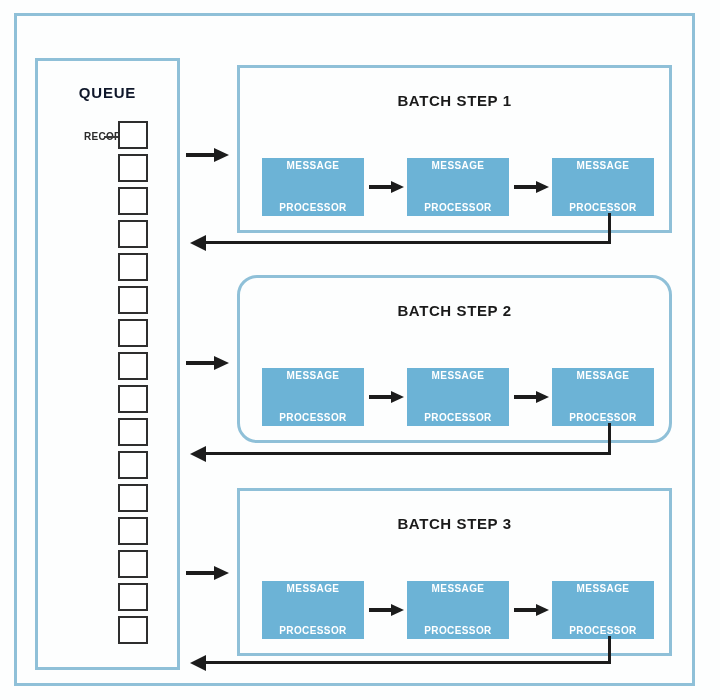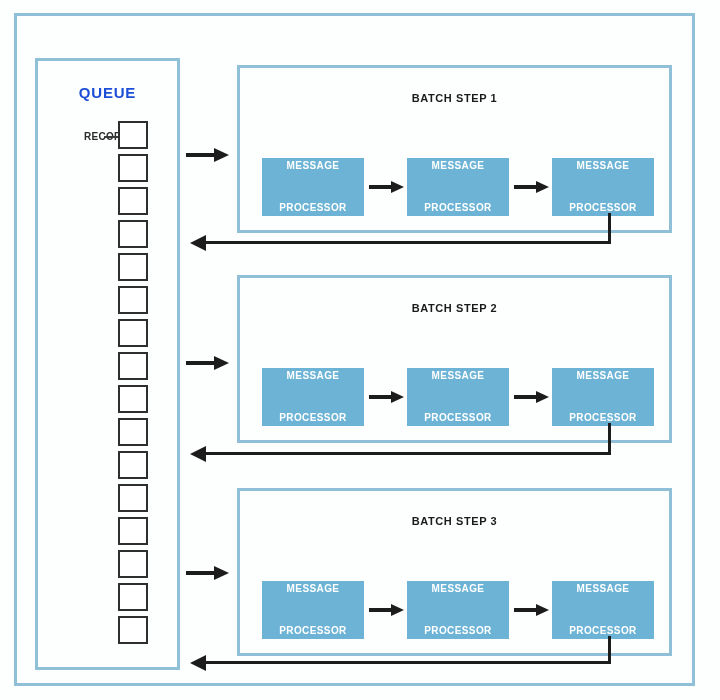--- a/index.html
+++ b/index.html
@@ -54,21 +54,21 @@
   }
   .queue-title {
     position: absolute;
     left: 35px;
     top: 84px;
     width: 145px;
     text-align: center;
     font-size: 15px;
     font-weight: bold;
     letter-spacing: 0.8px;
-    color: #1d4ed8;
+    color: #0f172a;
   }
   .record-label {
     position: absolute;
     left: 50px;
     top: 131px;
     font-size: 10px;
     font-weight: bold;
     letter-spacing: 0.3px;
     color: #2b2b2b;
     margin-left: 34px;
@@ -105,21 +105,21 @@
     border: 3px solid #8fc0d8;
     box-sizing: border-box;
     background: transparent;
   }
   .batch-step-title {
     position: absolute;
     left: 0;
     top: 24px;
     width: 100%;
     text-align: center;
-    font-size: 11px;
+    font-size: 15px;
     font-weight: bold;
     letter-spacing: 0.6px;
     color: #1a1a1a;
   }
   .mp-row {
     position: absolute;
     left: 22px;
     top: 90px;
     width: 392px;
     display: flex;
@@ -275,21 +275,21 @@
       </div>
       <div class="feed-arrow" style="left: 186px; top: 148px;">
         <span class="shaft"></span>
         <span class="head"></span>
       </div>
       <div class="return-path" style="left: 0px; top: 0px; width: 720px;">
         <span class="drop" style="left:608px; top:213px; height:31px;"></span>
         <span class="run" style="left:205px; top:241px; width:406px;"></span>
         <span class="head" style="left:190px; top:235px;"></span>
       </div>
-      <div class="batch-step" style="top: 275px;">
+      <div class="batch-step" style="top: 275px; border-radius: 20px;">
         <div class="batch-step-title">BATCH STEP 2</div>
         <div class="mp-row">
           <div class="mp-box">
             <span>MESSAGE</span>
             <span>PROCESSOR</span>
           </div>
           <div class="mp-arrow">
             <span class="shaft"></span>
             <span class="head"></span>
           </div>

